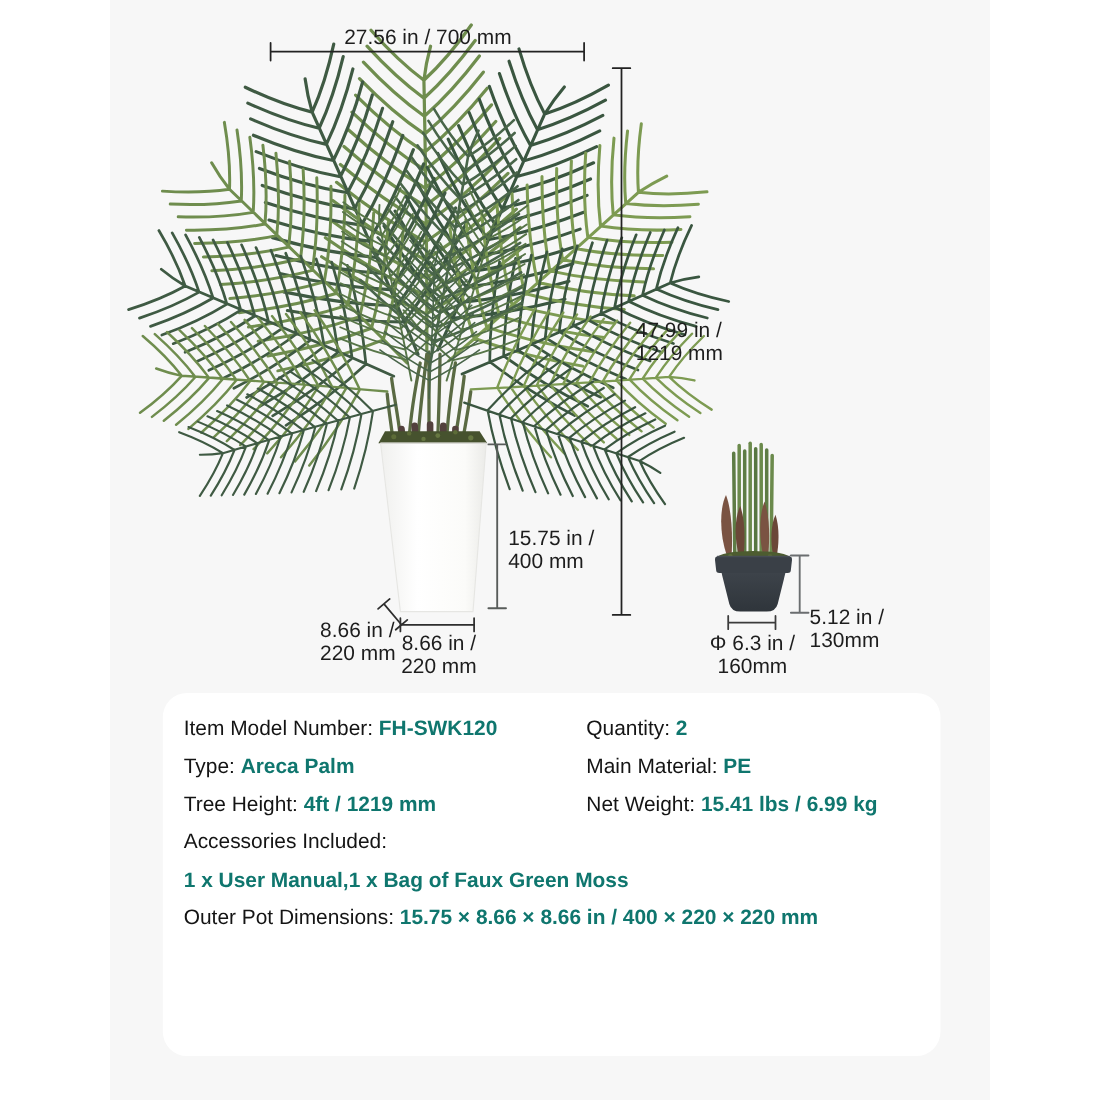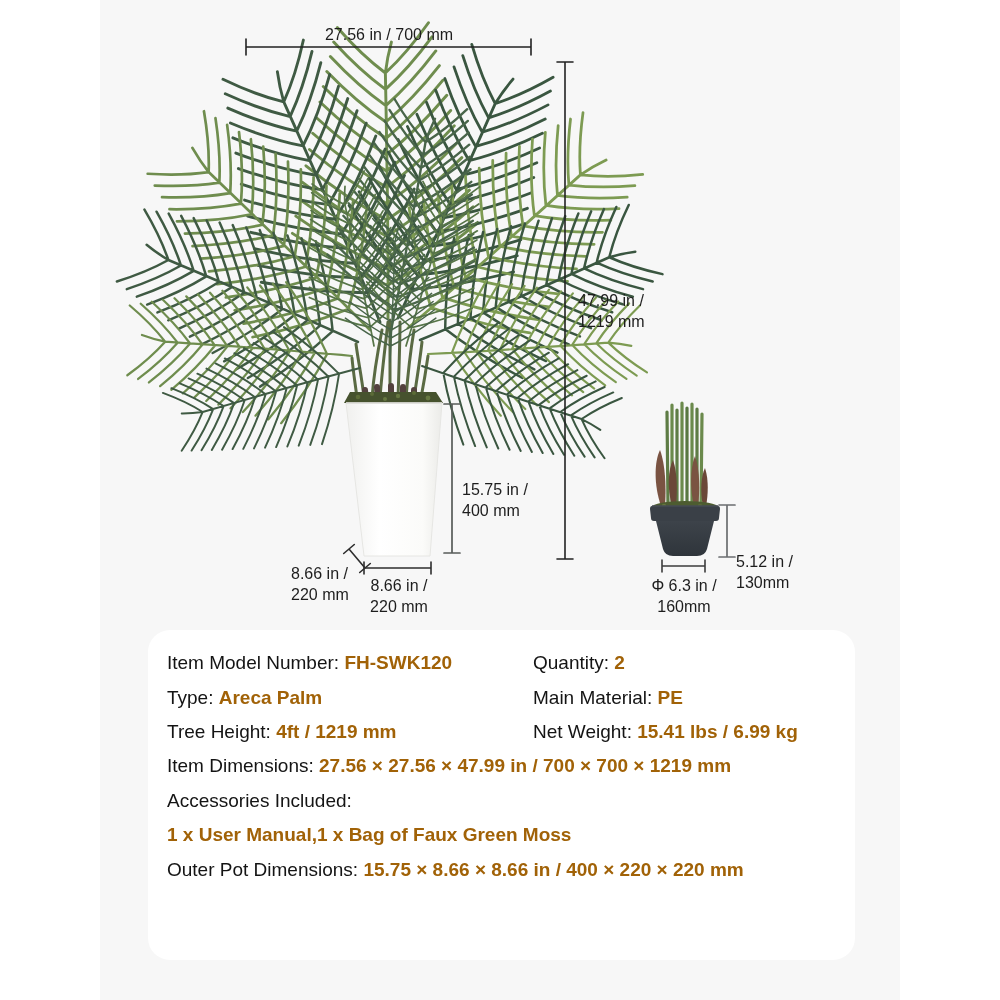--- a/index.html
+++ b/index.html
@@ -3,38 +3,38 @@
 <meta charset="utf-8">
 <style>
   html,body{margin:0;padding:0;}
   body{background:#ffffff;font-family:"Liberation Sans",sans-serif;}
   .page{position:relative;width:1000px;height:1000px;background:#ffffff;overflow:hidden;}
   .stage{position:absolute;left:100px;top:0;width:800px;height:1000px;background:#f7f7f7;}
   svg.scene{position:absolute;left:0;top:0;display:block;}
 
   .dim-label{
     position:absolute;
-    font-size:16px;
+    font-size:19px;
     line-height:21px;
     color:#1d1d1d;
     white-space:pre-line;
     letter-spacing:0;
   }
   .dim-center{transform:translateX(-50%);text-align:center;}
 
   .spec-panel{
     position:absolute;left:48px;top:630px;width:707px;height:330px;
     background:#ffffff;border-radius:22px;
   }
   .spec-col{position:absolute;top:16px;}
   .spec-col.left{left:19px;}
   .spec-col.right{left:385px;}
   .spec-row{height:34.4px;display:flex;align-items:center;white-space:nowrap;}
   .spec-row .lbl{font-size:19px;color:#141414;white-space:pre;}
-  .spec-row .val{font-size:19px;color:#a16207;font-weight:700;white-space:pre;}
+  .spec-row .val{font-size:19px;color:#0f766e;font-weight:700;white-space:pre;}
 
   
   .fD{stroke:#3f5a43;}
   .fD2{stroke:#49654a;}
   .fD3{stroke:#3a5640;}
   .fM{stroke:#577548;}
   .fL{stroke:#6f8d4e;}
   .fL2{stroke:#7d9b52;}
 </style>
 </head>
@@ -189,24 +189,20 @@
         </div>
         <div class="spec-row">
           <span class="lbl">Type: </span>
             <span class="val">Areca Palm</span>
         </div>
         <div class="spec-row">
           <span class="lbl">Tree Height: </span>
             <span class="val">4ft / 1219 mm</span>
         </div>
         <div class="spec-row">
-          <span class="lbl">Item Dimensions: </span>
-            <span class="val">27.56 × 27.56 × 47.99 in / 700 × 700 × 1219 mm</span>
-        </div>
-        <div class="spec-row">
           <span class="lbl">Accessories Included:</span>
             <span class="val"></span>
         </div>
         <div class="spec-row">
           <span class="lbl"></span>
             <span class="val">1 x User Manual,1 x Bag of Faux Green Moss</span>
         </div>
         <div class="spec-row">
           <span class="lbl">Outer Pot Dimensions: </span>
             <span class="val">15.75 × 8.66 × 8.66 in / 400 × 220 × 220 mm</span>

